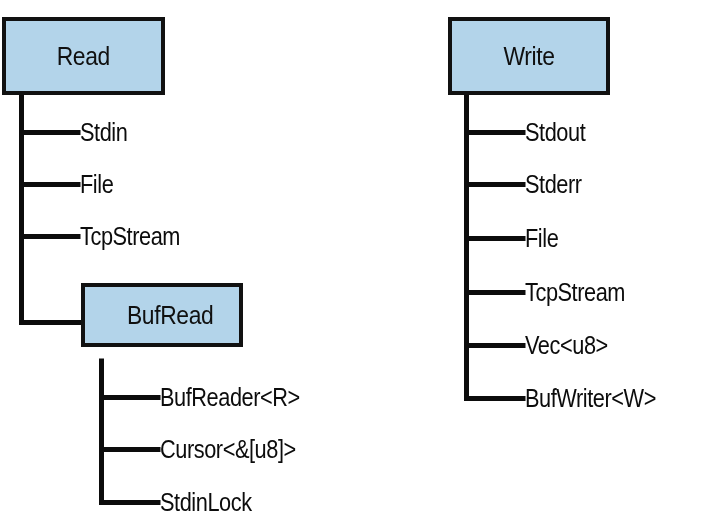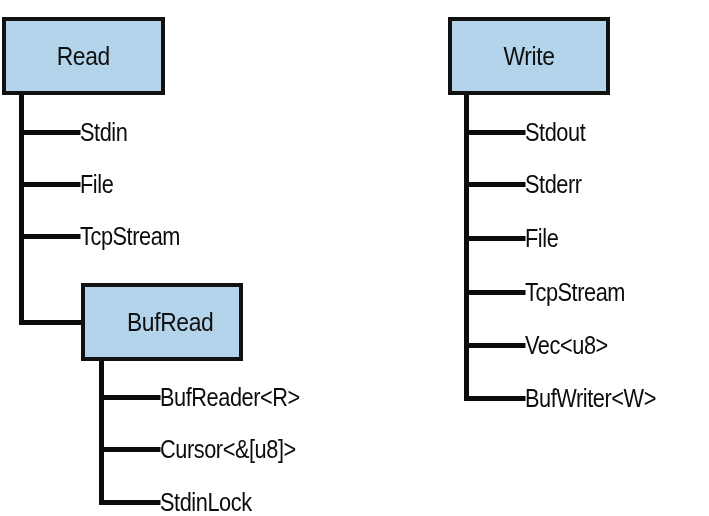--- a/index.html
+++ b/index.html
@@ -55,21 +55,21 @@
     font-size: 25px;
     font-weight: 400;
     color: #0c0c0c;
     white-space: nowrap;
     line-height: 1;
     letter-spacing: -0.5px;
     transform: scaleX(0.87);
     transform-origin: left center;
   }
   #read-box   { left: 2px;   top: 5px;   width: 163px; height: 78px; }
-  #bufread-box{ left: 81px;  top: 271px; width: 162px; height: 78px; padding-left: 17px; }
+  #bufread-box{ left: 81px;  top: 271px; width: 162px; height: 64px; padding-left: 17px; }
   #write-box  { left: 448px; top: 5px;   width: 162px; height: 78px; text-align: center; }
 </style>
 </head>
 <body>
 
 <div id="diagram">
 
   <svg class="lines" viewBox="0 0 709 516">
     <g stroke="#0c0c0c" stroke-width="5" fill="none" stroke-linecap="square">
 

